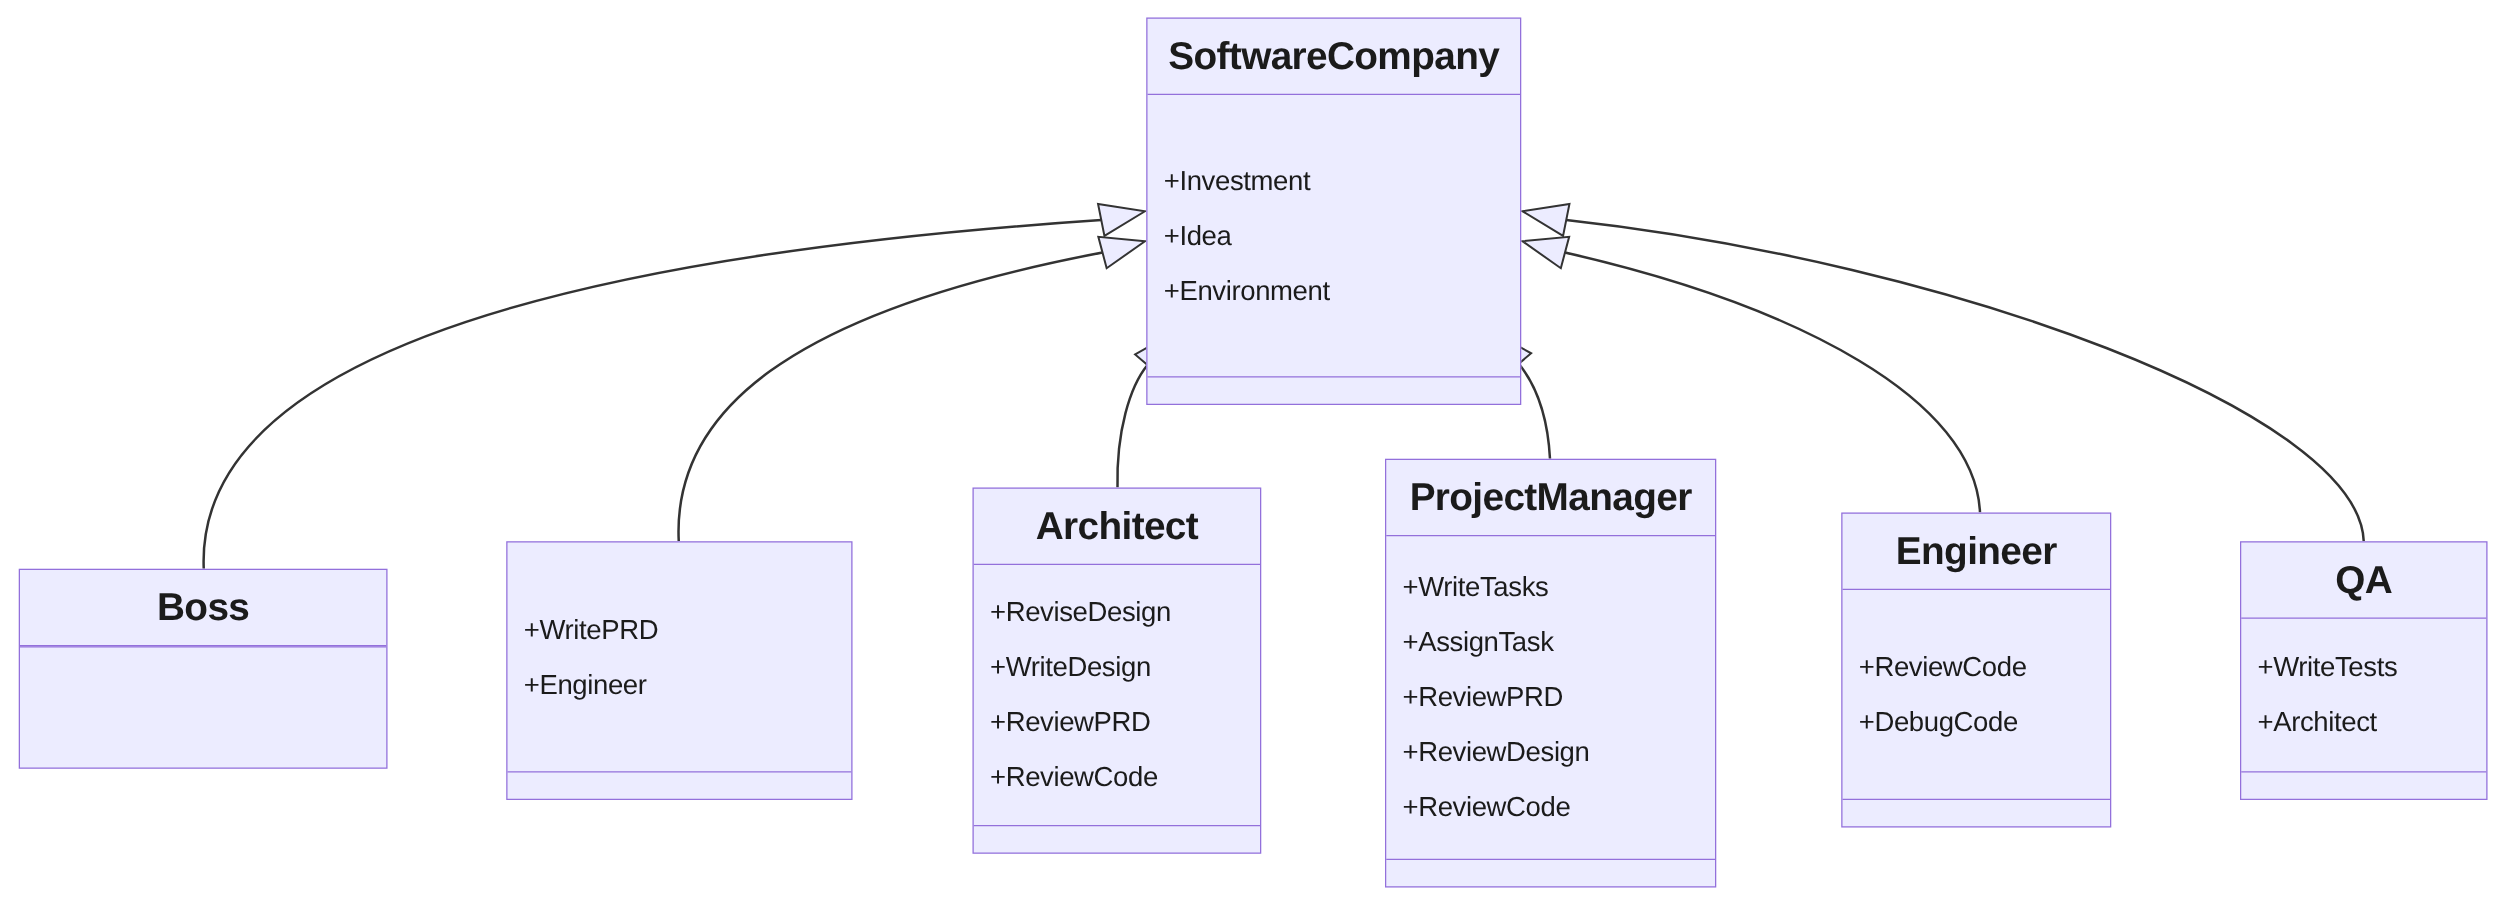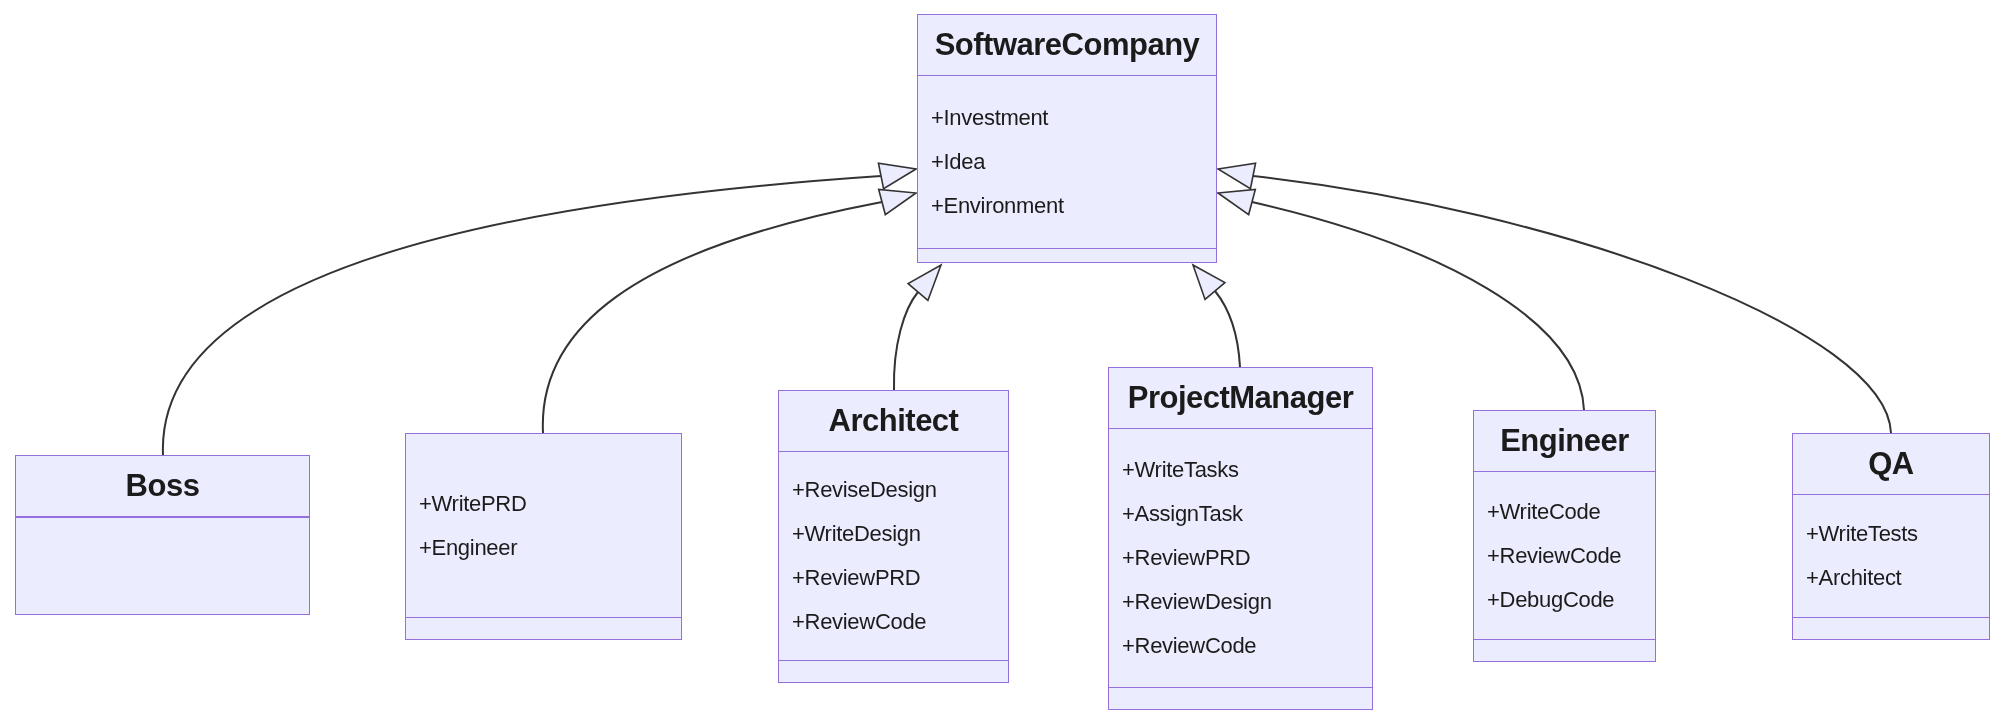--- a/index.html
+++ b/index.html
@@ -61,21 +61,21 @@
       <path d="M894,390 C893,345 904,309 918,292" fill="none" stroke="#333333" stroke-width="2"></path>
       <polygon points="941,265 927.8961619963272,300.4300639227973 908.1038380036728,283.5699360772027" fill="#ECECFF" stroke="#333333" stroke-width="1.6"></polygon>
       <path d="M1240,367 C1238,330 1228,307 1215,291" fill="none" stroke="#333333" stroke-width="2"></path>
       <polygon points="1193,265 1224.9240217097986,282.60275086093975 1205.0759782902014,299.39724913906025" fill="#ECECFF" stroke="#333333" stroke-width="1.6"></polygon>
       <path d="M1584,410 C1580,320 1440,245 1252,202" fill="none" stroke="#333333" stroke-width="2"></path>
       <polygon points="1218,193 1255.3266032841116,189.43283203780035 1248.6733967158884,214.56716796219965" fill="#ECECFF" stroke="#333333" stroke-width="1.6"></polygon>
       <path d="M1891,433 C1887,330 1560,210 1253,176" fill="none" stroke="#333333" stroke-width="2"></path>
       <polygon points="1218,169 1255.5495097567964,163.25245121601804 1250.4504902432036,188.74754878398196" fill="#ECECFF" stroke="#333333" stroke-width="1.6"></polygon>
     </svg>
   <div id="nodes">
-      <div class="cls" style="left: 917px; top: 14px; width: 300px; height: 249px; gap: 20px;">
+      <div class="cls" style="left: 917px; top: 14px; width: 300px; height: 310px; gap: 20px;">
         <div class="cls-title">SoftwareCompany</div>
         <div class="cls-attrs">
           <div class="cls-attr">+Investment</div>
           <div class="cls-attr">+Idea</div>
           <div class="cls-attr">+Environment</div>
         </div>
         <div class="cls-methods"></div>
       </div>
       <div class="cls" style="left: 15px; top: 455px; width: 295px; height: 160px;">
         <div class="cls-title">Boss</div>
@@ -102,24 +102,23 @@
         <div class="cls-title">ProjectManager</div>
         <div class="cls-attrs">
           <div class="cls-attr">+WriteTasks</div>
           <div class="cls-attr">+AssignTask</div>
           <div class="cls-attr">+ReviewPRD</div>
           <div class="cls-attr">+ReviewDesign</div>
           <div class="cls-attr">+ReviewCode</div>
         </div>
         <div class="cls-methods"></div>
       </div>
-      <div class="cls" style="left: 1473px; top: 410px; width: 183px; height: 252px;">
+      <div class="cls" style="left: 1473px; top: 410px; width: 216px; height: 252px;">
         <div class="cls-title">Engineer</div>
         <div class="cls-attrs">
-          <div class="cls-attr">+WriteCode</div>
           <div class="cls-attr">+ReviewCode</div>
           <div class="cls-attr">+DebugCode</div>
         </div>
         <div class="cls-methods"></div>
       </div>
       <div class="cls" style="left: 1792px; top: 433px; width: 198px; height: 207px;">
         <div class="cls-title">QA</div>
         <div class="cls-attrs">
           <div class="cls-attr">+WriteTests</div>
           <div class="cls-attr">+Architect</div>

